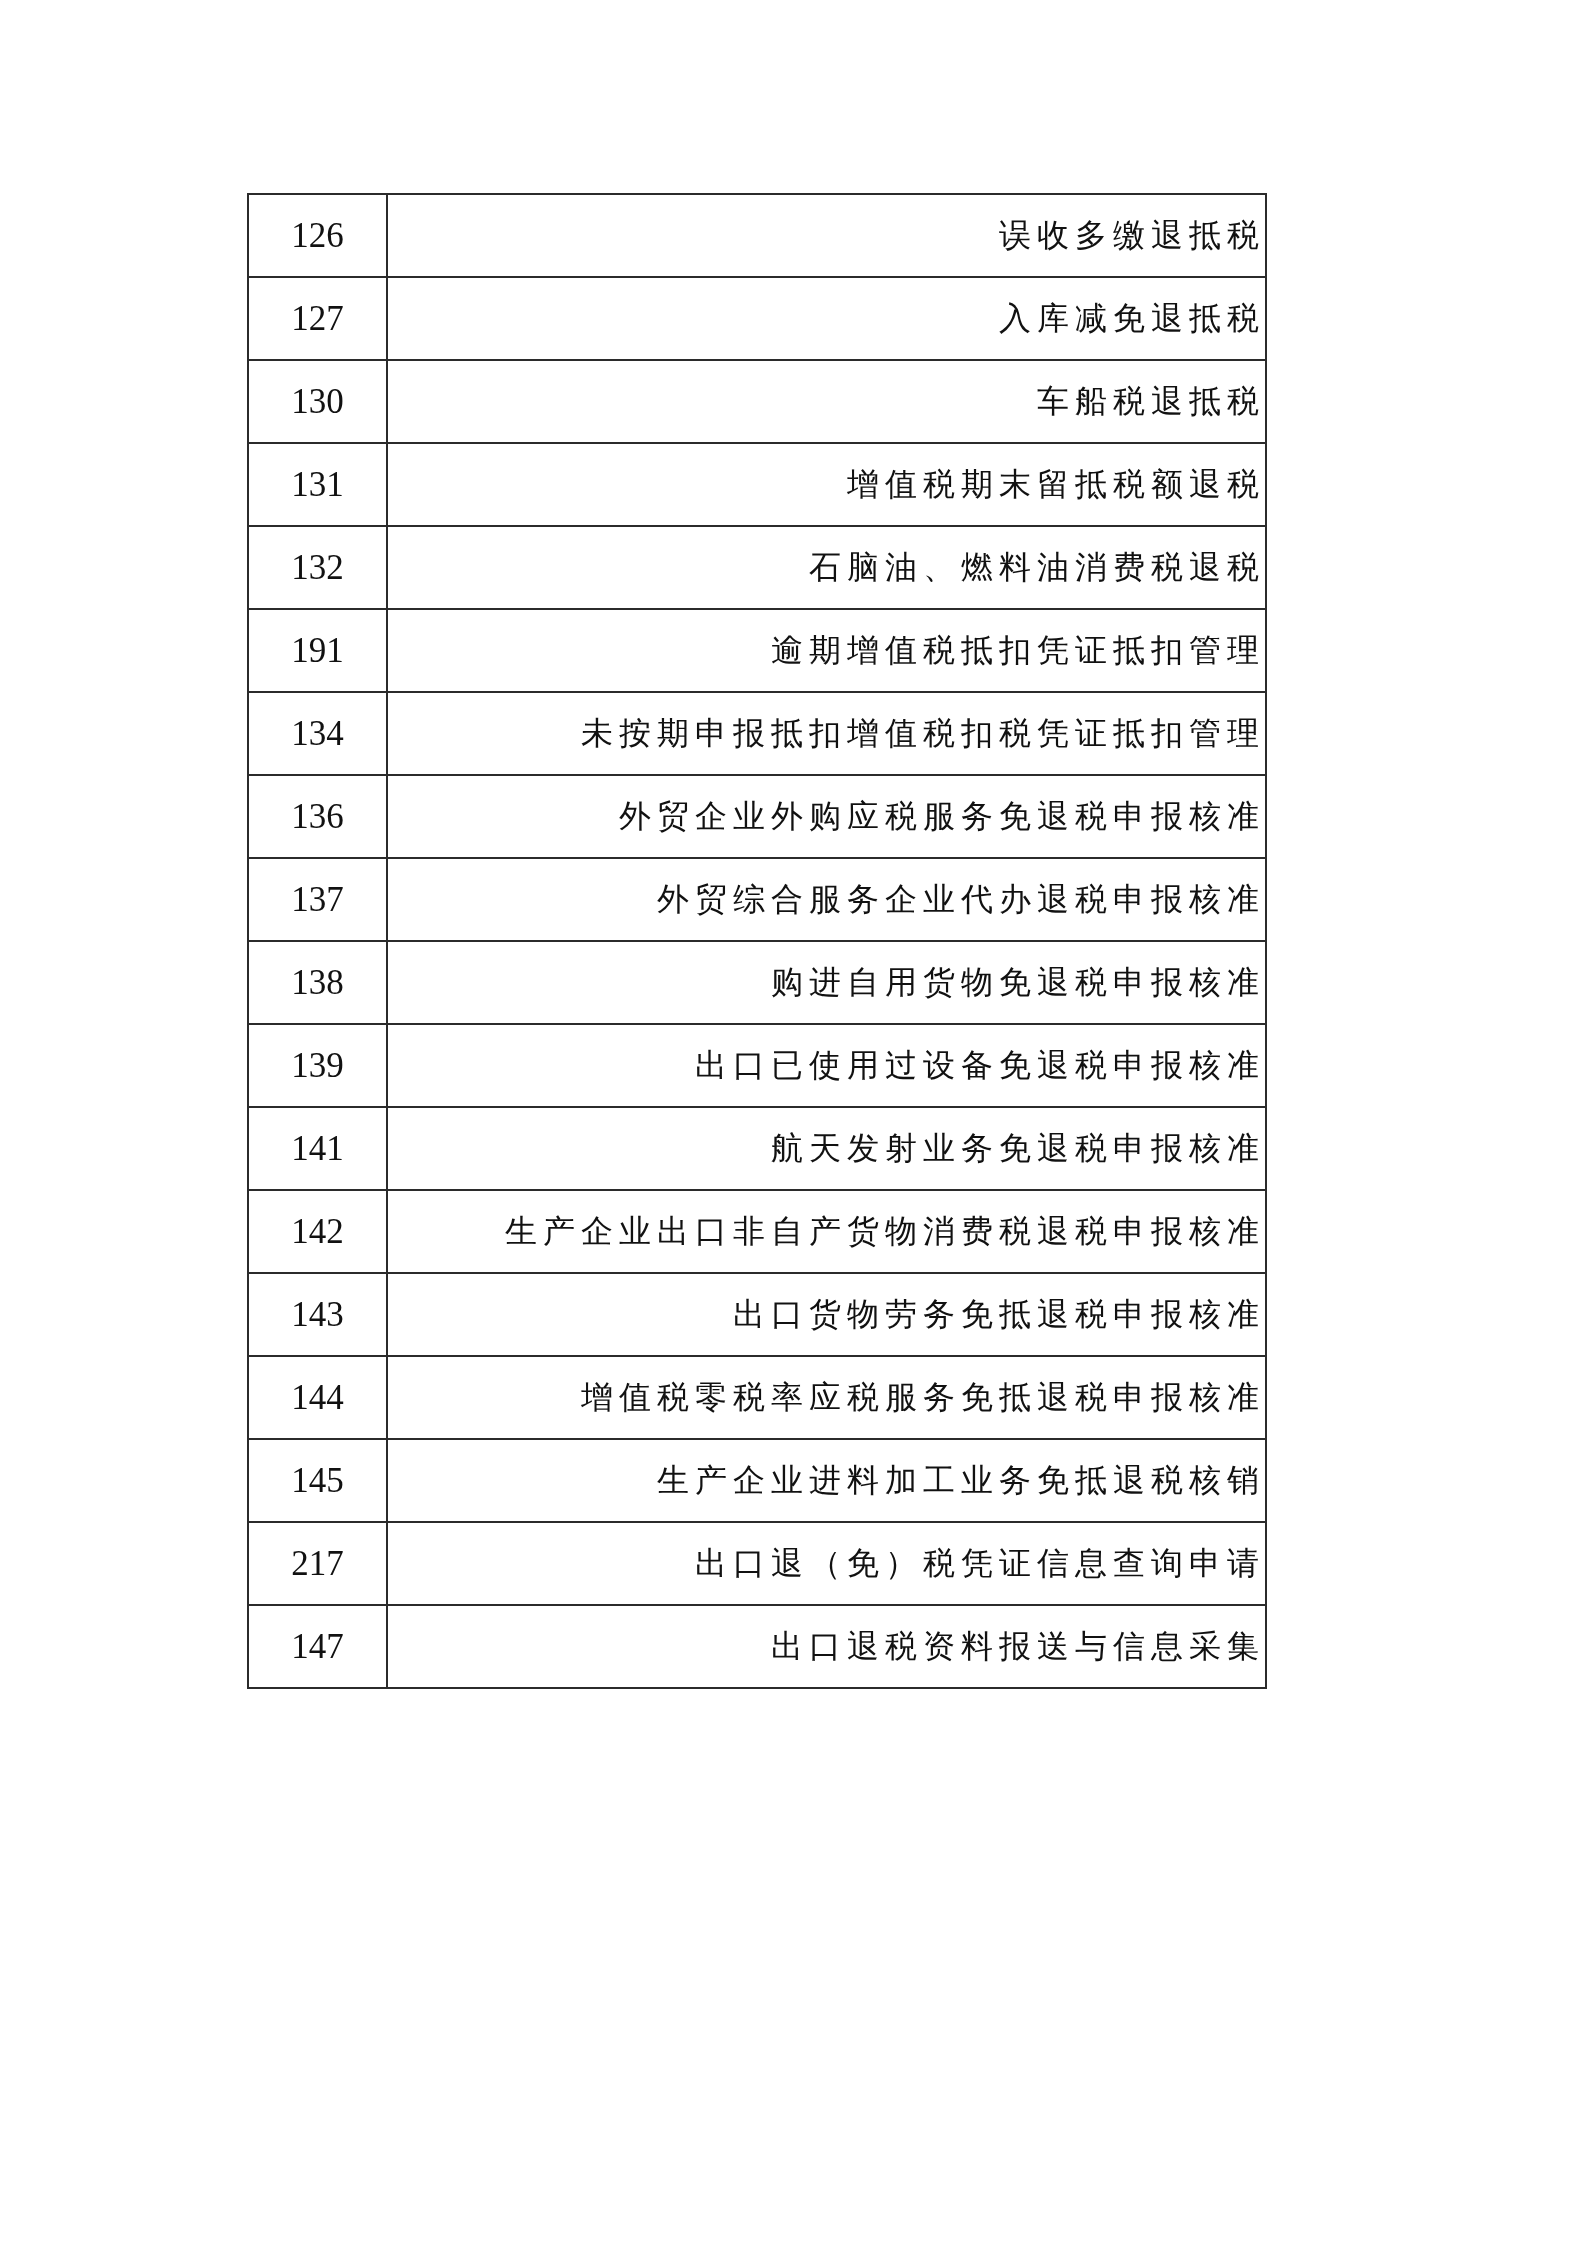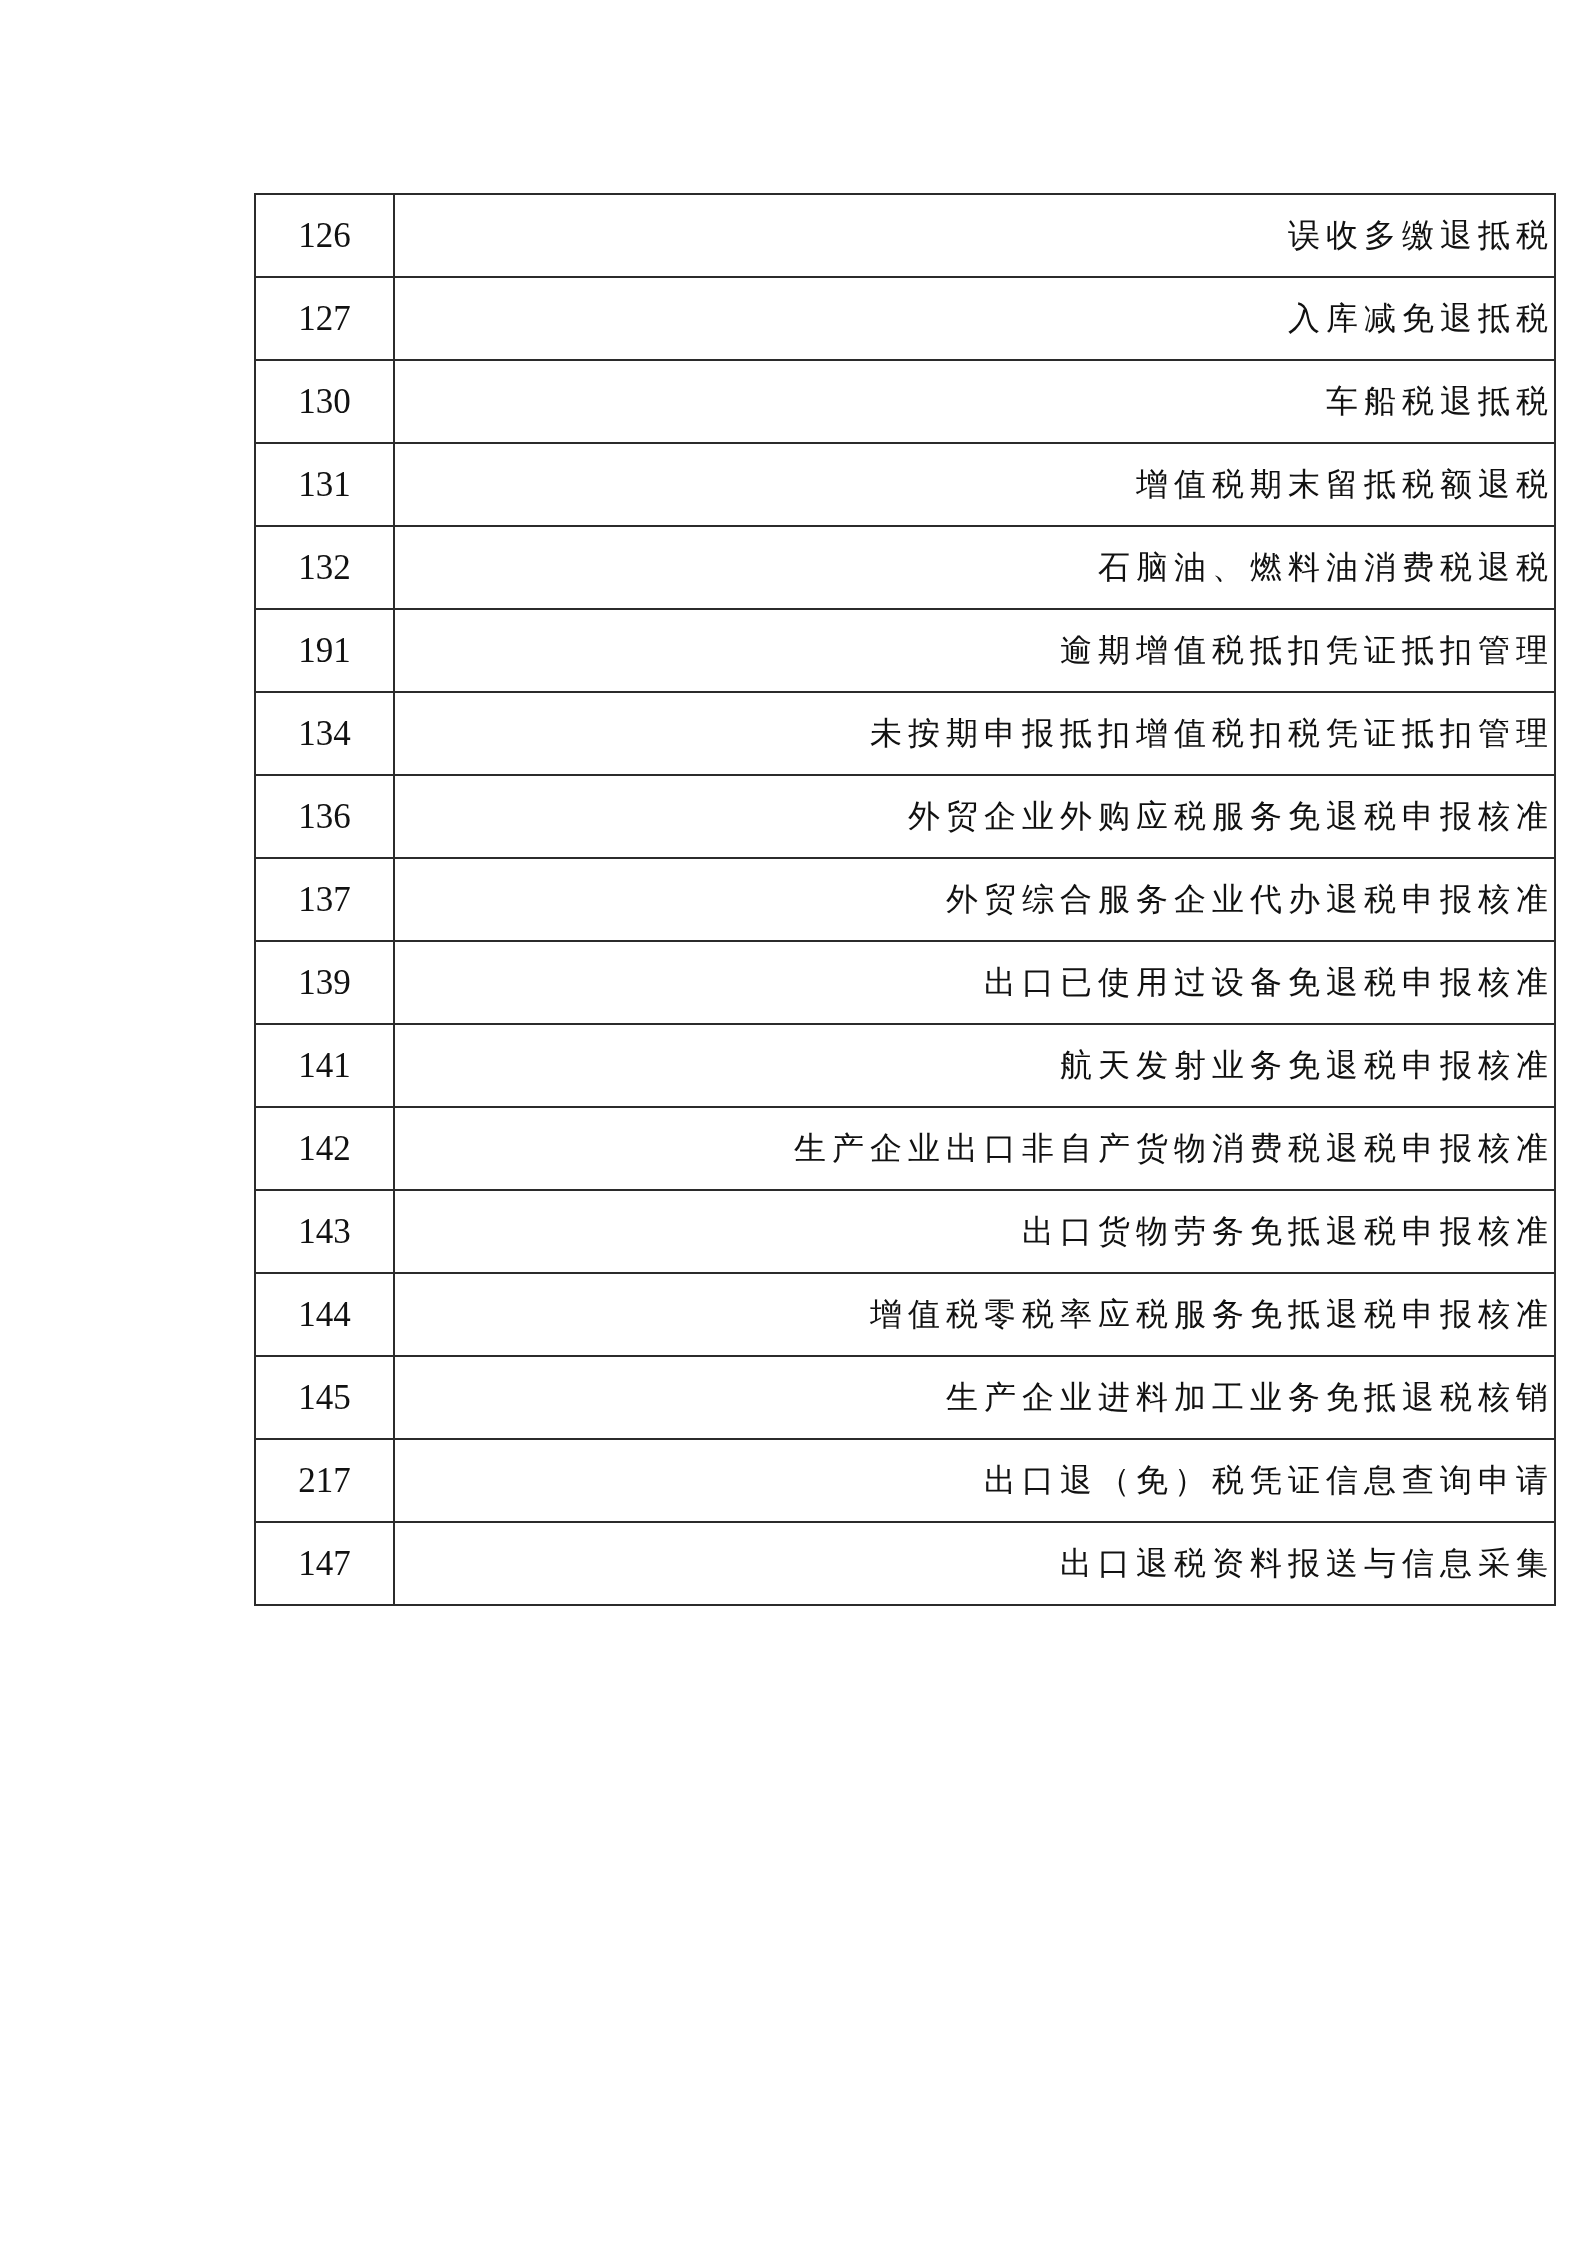--- a/index.html
+++ b/index.html
@@ -14,23 +14,23 @@
       overflow: hidden;
     }
     .page {
       position: absolute;
       left: 0; top: 0;
       width: 1587px; height: 2245px;
       background: #ffffff;
     }
     table.list {
       position: absolute;
-      left: 254px;
+      left: 247px;
       top: 193px;
-      width: 1302px;
+      width: 1020px;
       border-collapse: collapse;
       table-layout: fixed;
     }
     table.list td {
       border: 2px solid #2b2b2b;
       height: 81px;
       padding: 0;
       vertical-align: middle;
       color: #111111;
     }
@@ -86,20 +86,24 @@
         </tr>
       <tr>
           <td class="num">136</td>
           <td class="name">外贸企业外购应税服务免退税申报核准</td>
         </tr>
       <tr>
           <td class="num">137</td>
           <td class="name">外贸综合服务企业代办退税申报核准</td>
         </tr>
       <tr>
+          <td class="num">138</td>
+          <td class="name">购进自用货物免退税申报核准</td>
+        </tr>
+      <tr>
           <td class="num">139</td>
           <td class="name">出口已使用过设备免退税申报核准</td>
         </tr>
       <tr>
           <td class="num">141</td>
           <td class="name">航天发射业务免退税申报核准</td>
         </tr>
       <tr>
           <td class="num">142</td>
           <td class="name">生产企业出口非自产货物消费税退税申报核准</td>

